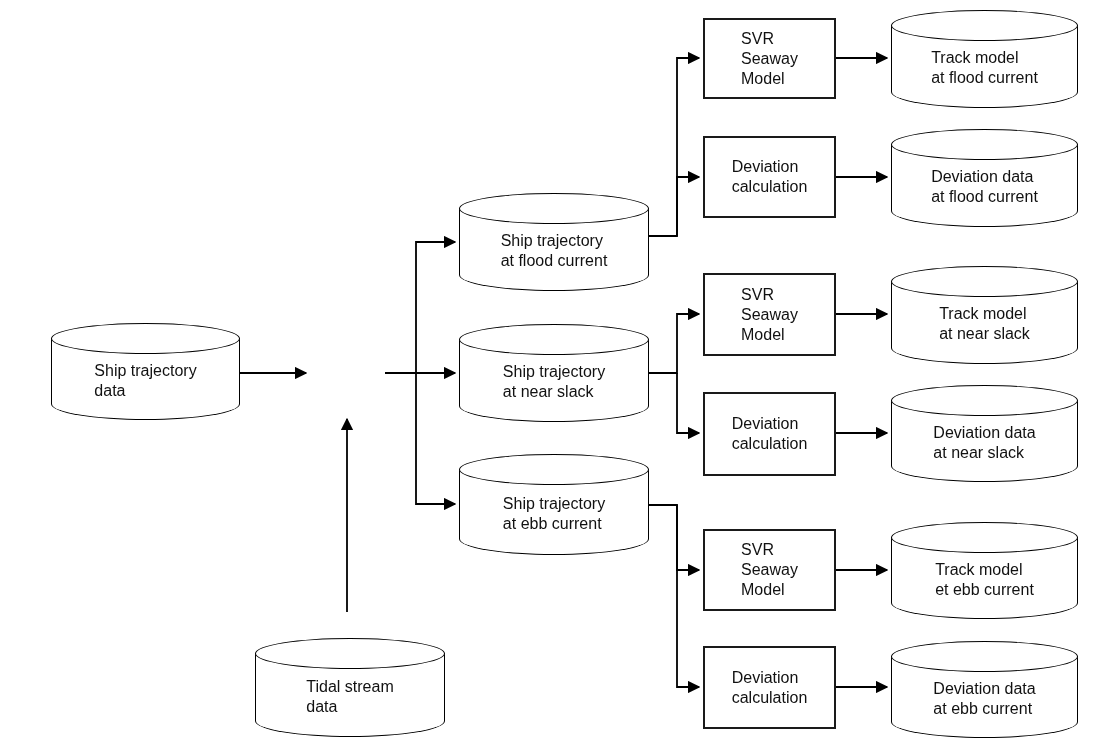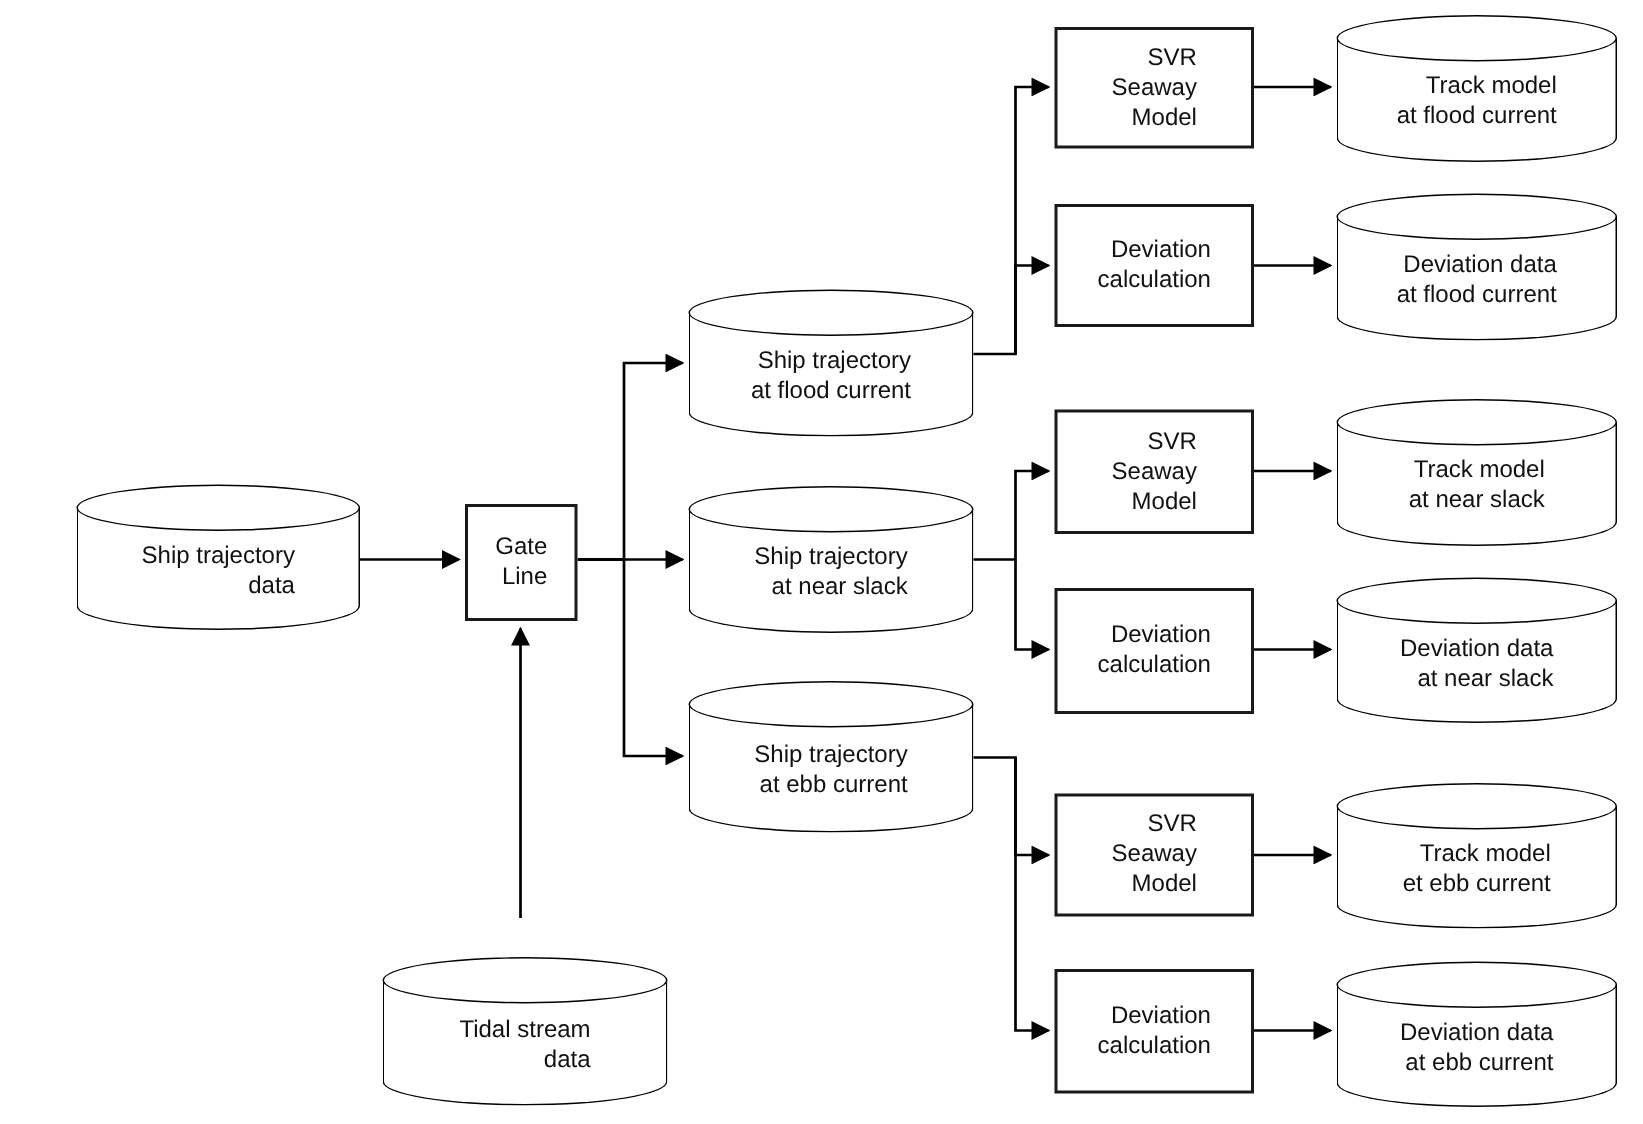--- a/index.html
+++ b/index.html
@@ -70,21 +70,21 @@
     position: absolute;
     left: 0;
     right: 0;
     top: 22px;
     bottom: 4px;
     display: flex;
     align-items: center;
     justify-content: center;
   }
   .label {
-    text-align: right;
+    text-align: left;
     white-space: pre-line;
     line-height: 20px;
   }
 </style>
 </head>
 <body>
 
 <div class="canvas">
 
   <svg class="edges" viewBox="0 0 1095 749">
@@ -114,24 +114,20 @@
 
   <div class="node" style="left:51px;top:323px;width:189px;height:97px">
     <div class="cyl-body"></div>
     <div class="cyl-top"></div>
     <div class="cyl-label">
         <div class="label">Ship trajectory
 data</div>
       </div>
   </div>
 
-  <div class="node box" style="left:310px;top:336px;width:75px;height:78px">
-    <div class="label">Gate
-Line</div>
-  </div>
 
   <div class="node" style="left:255px;top:638px;width:190px;height:99px">
     <div class="cyl-body"></div>
     <div class="cyl-top"></div>
     <div class="cyl-label">
         <div class="label">Tidal stream
 data</div>
       </div>
   </div>
 

